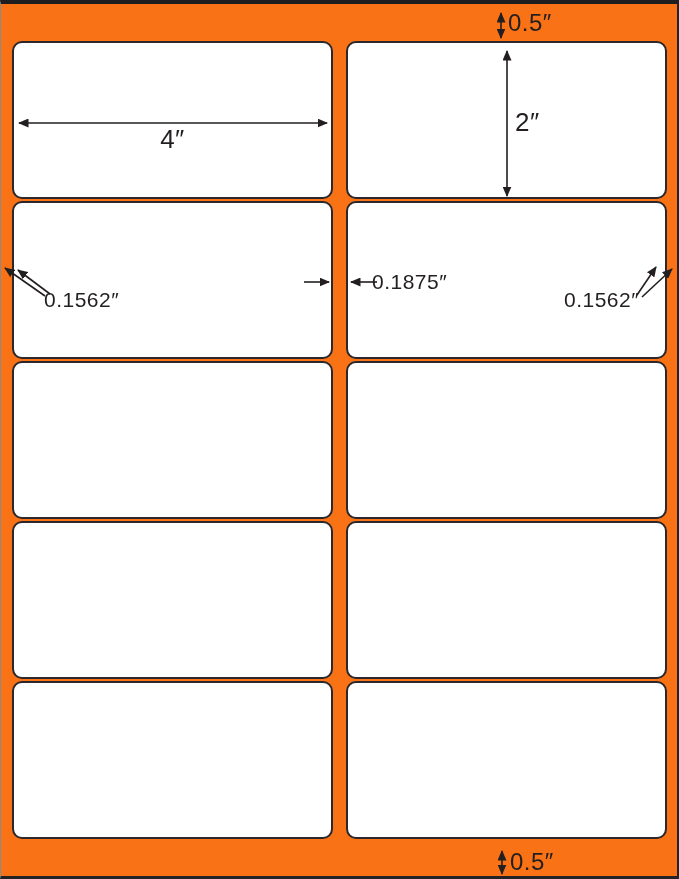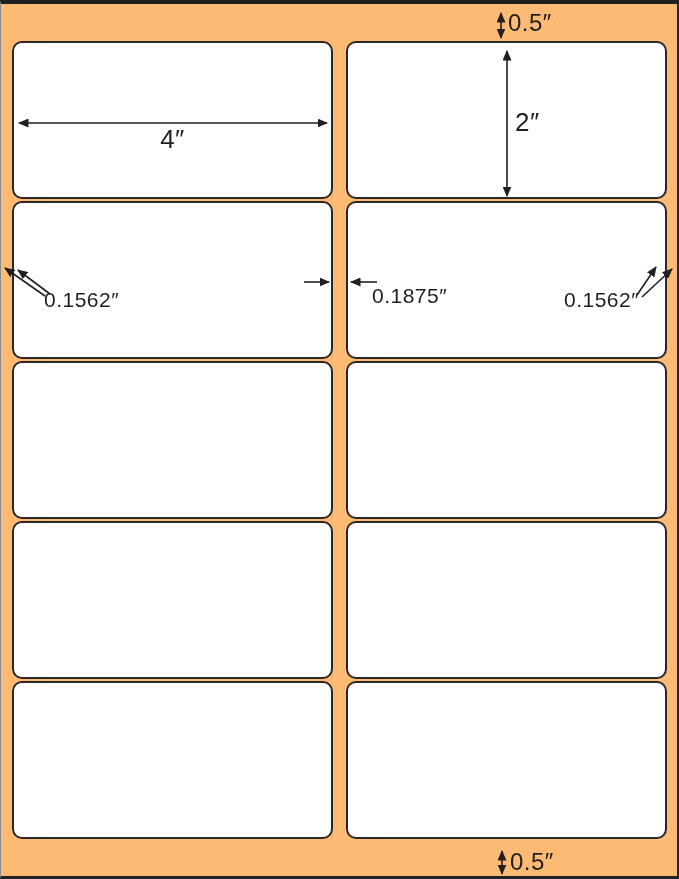--- a/index.html
+++ b/index.html
@@ -9,21 +9,21 @@
     height: 879px;
     background: #ffffff;
     font-family: "Liberation Sans", "DejaVu Sans", sans-serif;
     overflow: hidden;
   }
   .sheet {
     position: relative;
     width: 679px;
     height: 879px;
     box-sizing: border-box;
-    background: #fdba74;
+    background: #f97316;
     border-top: 4px solid #1e1e20;
     border-right: 2px solid #232325;
     border-bottom: 3px solid #232325;
     border-left: 1px solid #8b8b8b;
   }
   .cell {
     position: absolute;
     width: 321px;
     height: 158px;
     box-sizing: border-box;
@@ -98,19 +98,19 @@
   </svg>
 
   <span class="dim dim-md" style="left:507px; top:7px;">0.5″</span>
 
   <span class="dim dim-lg dim-center" style="top:122px;">4″</span>
 
   <span class="dim dim-lg" style="left:514px; top:105px;">2″</span>
 
   <span class="dim dim-sm" style="left:43px; top:285px;">0.1562″</span>
 
-  <span class="dim dim-sm" style="left:371px; top:281px;text-align:center;">0.1875″</span>
+  <span class="dim dim-sm" style="left:371px; top:267px;text-align:center;">0.1875″</span>
 
   <span class="dim dim-sm" style="left:563px; top:285px;">0.1562″</span>
 
   <span class="dim dim-md" style="left:509px; top:846px;">0.5″</span>
 
 </div>
 
 </body></html>

